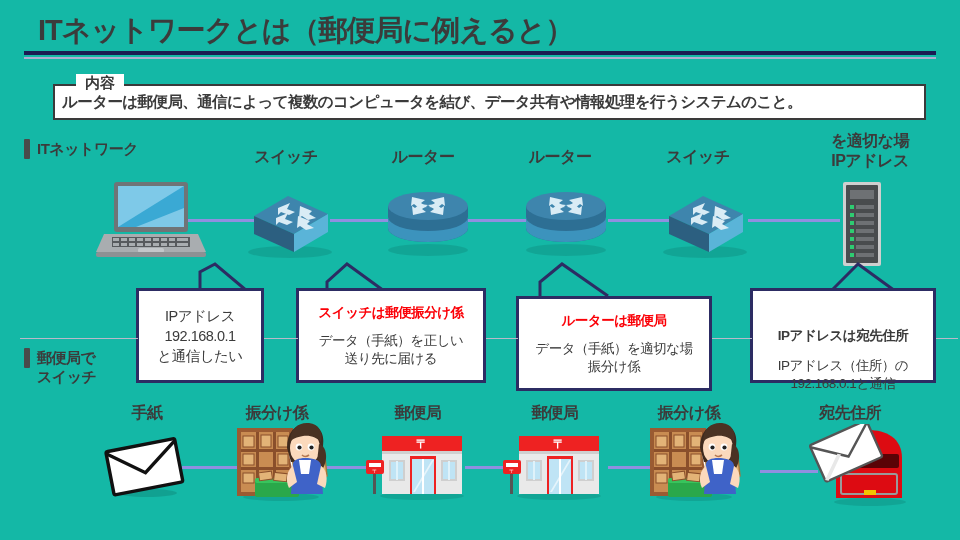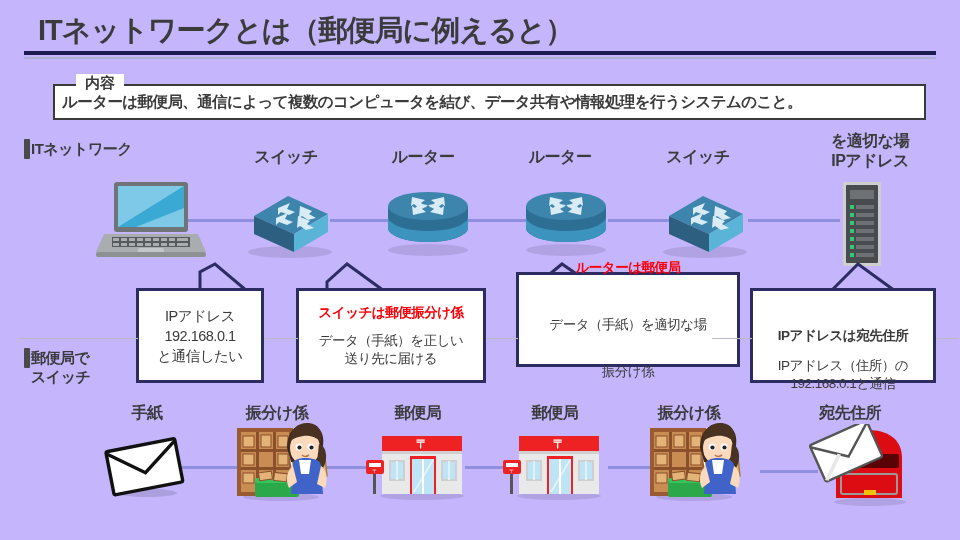--- a/index.html
+++ b/index.html
@@ -1,21 +1,21 @@
 <!DOCTYPE html>
 <html lang="ja"><head>
 <meta charset="utf-8">
 <style>
   html,body{margin:0;padding:0;}
   body{
     width:960px;height:540px;overflow:hidden;background:#ffffff;
     font-family:"Liberation Sans","DejaVu Sans",sans-serif;
     -webkit-font-smoothing:antialiased;
   }
-  #slide{position:relative;width:960px;height:540px;background:#c4b5fd;}
+  #slide{position:relative;width:960px;height:540px;background:#14b8a6;}
 
   
   .title{
     position:absolute;left:38px;top:11px;
     font-size:29px;font-weight:bold;color:#3b3b3b;letter-spacing:-1px;
     white-space:nowrap;
   }
   .logo{position:absolute;right:24px;top:12px;display:flex;align-items:center;gap:6px;}
   .logo-mark{position:relative;width:40px;height:34px;}
   .logo-text{font-size:11px;font-weight:bold;color:#2e2e5e;letter-spacing:-0.2px;}
@@ -31,21 +31,21 @@
     position:absolute;left:76px;top:74px;background:#fff;padding:0 9px;
     font-size:15px;font-weight:bold;color:#3b3b3b;line-height:18px;
   }
   .content-text{
     position:absolute;left:62px;top:92px;width:860px;
     font-size:15.5px;font-weight:bold;color:#3b3b3b;letter-spacing:-0.6px;
     white-space:nowrap;
   }
 
   
-  .sec-label{position:absolute;display:flex;align-items:flex-start;gap:1px;}
+  .sec-label{position:absolute;display:flex;align-items:flex-start;gap:7px;}
   .sec-bar{width:6px;background:#4a4a4a;border-radius:1px;flex:none;}
   .sec-text{font-size:15px;font-weight:bold;color:#3b3b3b;line-height:19px;letter-spacing:-0.5px;}
 
   
   .dev-label{
     position:absolute;text-align:center;font-size:16px;font-weight:bold;
     color:#3b3b3b;line-height:20px;letter-spacing:-0.5px;
   }
 
   
@@ -242,21 +242,21 @@
     <div class="body big">192.168.0.1</div>
     <div class="body big">と通信したい</div>
   </div>
 
   <div class="callout" style="left:296px;top:288px;width:190px;height:95px;">
     <div class="hdr" style="margin-bottom:10px;">スイッチは郵便振分け係</div>
     <div class="body">データ（手紙）を正しい</div>
     <div class="body">送り先に届ける</div>
   </div>
 
-  <div class="callout" style="left:516px;top:272px;width:224px;height:95px;gap:29px;">
+  <div class="callout" style="left:516px;top:296px;width:196px;height:95px;">
     <div class="hdr" style="margin-bottom:10px;">ルーターは郵便局</div>
     <div class="body">データ（手紙）を適切な場</div>
     <div class="body">振分け係</div>
   </div>
 
   <div class="callout" style="left:750px;top:288px;width:186px;height:95px;">
     <div class="hdr-d" style="margin-bottom:12px;margin-top:48px;">IPアドレスは宛先住所</div>
     <div class="body">IPアドレス（住所）の</div>
     <div class="body">192.168.0.1と通信</div>
   </div>

